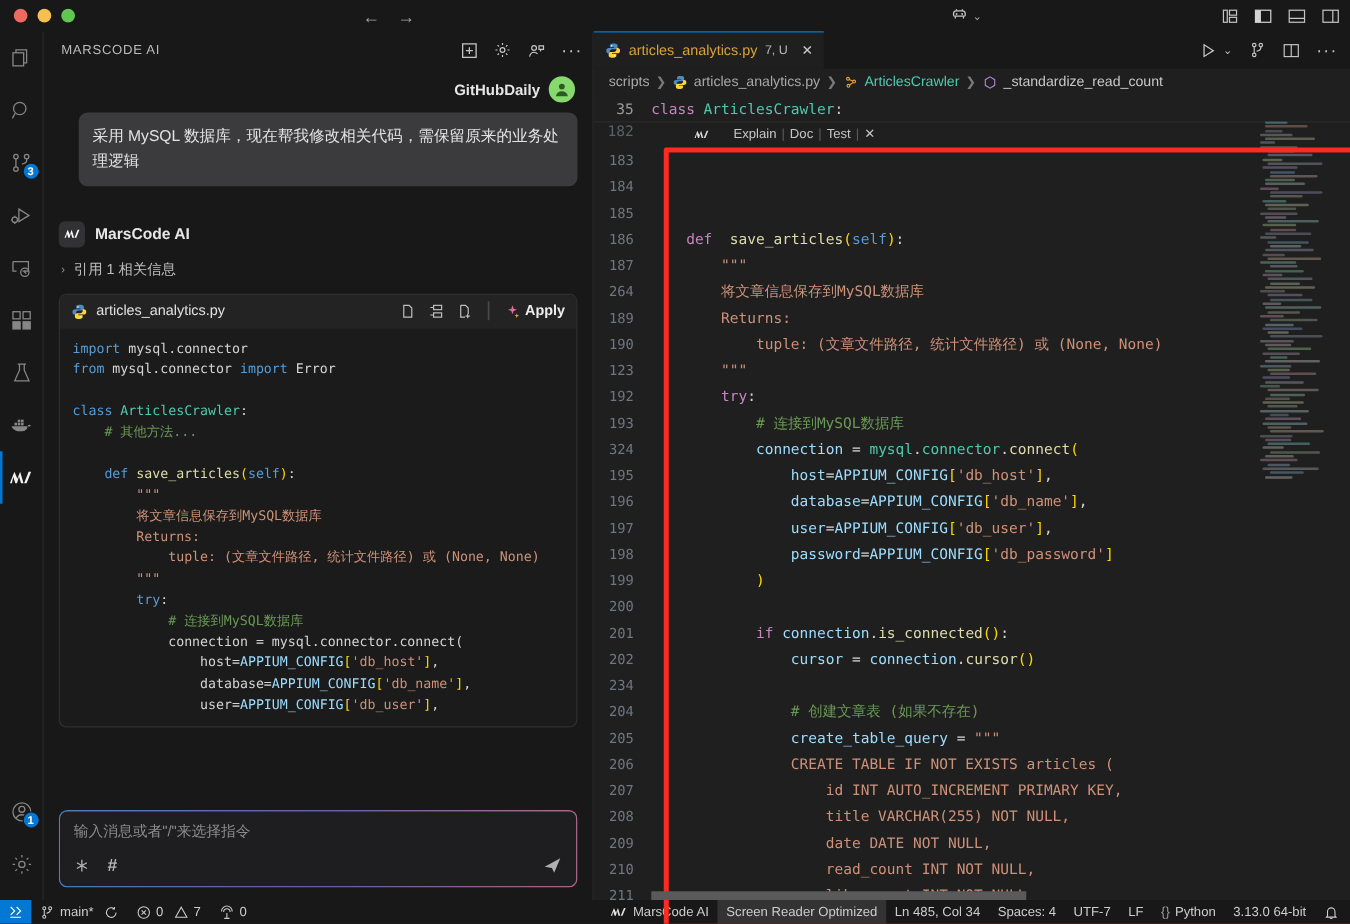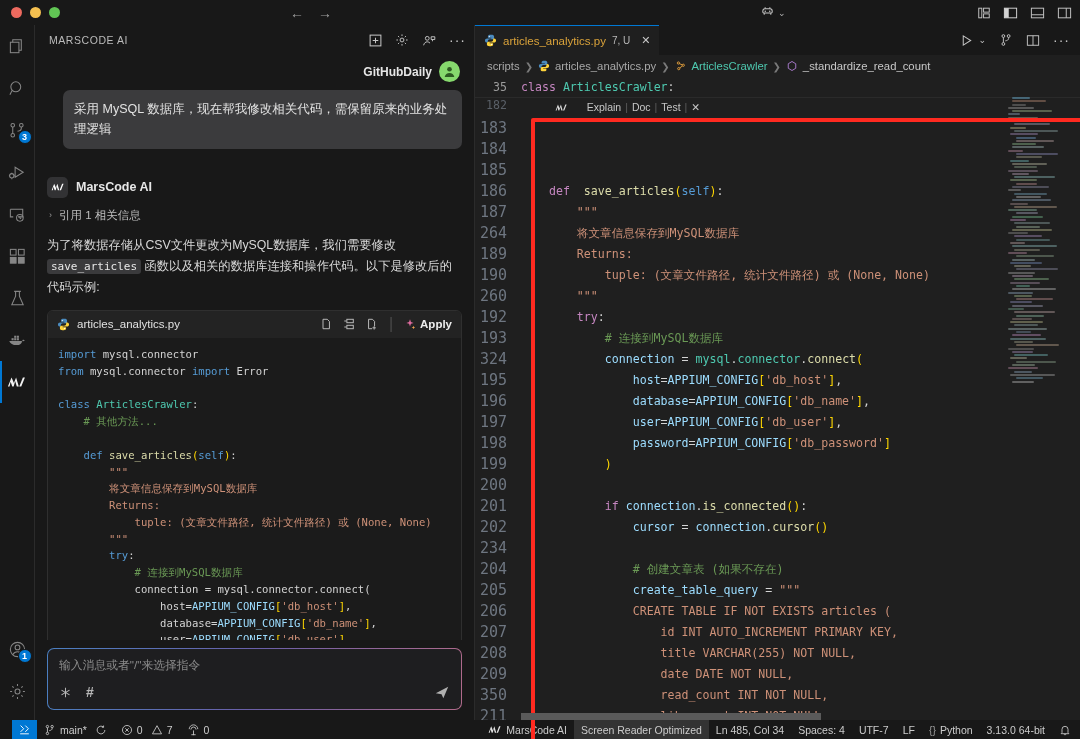--- a/index.html
+++ b/index.html
@@ -161,21 +161,21 @@
   .stickyline {
     height: 20px; flex: 0 0 20px; background: #1f1f1f; display: flex;
     font-family: "DejaVu Sans Mono", monospace; font-size: 11.6px; line-height: 20px;
     box-shadow: 0 1px 0 #2a2a2a;
   }
   .sl-num { width: 46px; text-align: right; padding-right: 14px; color: #9b9b9b; }
 
   .codearea { flex: 1; position: relative; overflow: hidden; display: flex; }
   .gutter {
     width: 46px; flex: 0 0 46px; text-align: right; padding-right: 14px;
-    font-family: "DejaVu Sans Mono", monospace; font-size: 15px; line-height: 21px;
+    font-family: "DejaVu Sans Mono", monospace; font-size: 11px; line-height: 21px;
     color: #6e7681; padding-top: 21px;
   }
   .codetext {
     flex: 1; font-family: "DejaVu Sans Mono", monospace; font-size: 11.6px;
     line-height: 21px; white-space: pre; color: #d4d4d4; padding-top: 21px;
     position: relative;
   }
   .minimap { width: 76px; flex: 0 0 76px; position: relative; overflow: hidden; opacity: .62; }
   .mm-line { height: 2px; margin-bottom: 1.3px; border-radius: 1px; }
 
@@ -206,21 +206,21 @@
   .st { color: #ce9178; }
   .cm { color: #6a9955; }
   .pa { color: #9cdcfe; }
   .op { color: #d4d4d4; }
   .br { color: #ffd700; }
   .doc { color: #ce9178; }
 
   
   .statusbar {
     height: 19px; flex: 0 0 19px; background: #181818; display: flex; align-items: flex-start;
-    font-size: 10.5px; color: #cccccc; padding-left: 12px;
+    font-size: 10.5px; color: #cccccc;
   }
   .sb-remote {
     background: #0078d4; color: #fff; height: 19px; display: flex; align-items: center;
     padding: 0 7px; font-size: 10px;
   }
   .sb-item { display: flex; align-items: center; gap: 4px; padding: 0 7px; height: 19px; }
   .sb-right { margin-left: auto; display: flex; align-items: center; }
   .sb-hl { background: #333333; }
   svg { display: block; }
 </style>
@@ -454,21 +454,20 @@
             </svg>
           </span>
           <span class="ai-name">MarsCode AI</span>
         </div>
 
         <div class="cite">
           <span class="chev">›</span>
           <span>引用 1 相关信息</span>
         </div>
 
-        <div class="ai-text"><span>为了将数据存储从CSV文件更改为MySQL数据库，我们需要修改 </span><span class="inlinecode">save_articles</span><span> 函数以及相关的数据库连接和操作代码。以下是修改后的代码示例:</span></div>
 
         <div class="codecard">
           <div class="cc-head">
             <span>
               <svg width="13" height="13" viewBox="0 0 16 16">
                 <path d="M7.8 1c-2 0-3 .7-3 2.1v1.6h4.3v.7H3.7c-1.4 0-2.5.9-2.5 2.6s1 2.6 2.3 2.6h1.2V9c0-1.4 1.1-2.4 2.5-2.4h3.2c1.2 0 2-.8 2-2V3.1C12.4 1.7 11.2 1 9.3 1z" fill="#4b8bbe"></path>
                 <path d="M8.2 15c2 0 3-.7 3-2.1v-1.6H6.9v-.7h5.4c1.4 0 2.5-.9 2.5-2.6s-1-2.6-2.3-2.6h-1.2V7c0 1.4-1.1 2.4-2.5 2.4H5.6c-1.2 0-2 .8-2 2v1.5C3.6 14.3 4.8 15 6.7 15z" fill="#ffd43b"></path>
                 <circle cx="6.6" cy="3.2" r=".72" fill="#fff"></circle>
                   <circle cx="9.4" cy="12.8" r=".72" fill="#fff"></circle>
               </svg>
@@ -608,40 +607,40 @@
         <div class="gutter" id="gutter">
             <div style="height:0"></div>
             <div>183</div>
             <div>184</div>
             <div>185</div>
             <div>186</div>
             <div>187</div>
             <div>264</div>
             <div>189</div>
             <div>190</div>
-            <div>260</div>
+            <div>123</div>
             <div>192</div>
             <div>193</div>
             <div>324</div>
             <div>195</div>
             <div>196</div>
             <div>197</div>
             <div>198</div>
             <div>199</div>
             <div>200</div>
             <div>201</div>
             <div>202</div>
             <div>234</div>
             <div>204</div>
             <div>205</div>
             <div>206</div>
             <div>207</div>
             <div>208</div>
             <div>209</div>
-            <div>350</div>
+            <div>210</div>
             <div>211</div>
           </div>
         <div class="codetext" id="codetext">
           <div class="codelens">
             <span class="mm">
               <svg width="13" height="9" viewBox="0 0 22 14" fill="#dcdcdc">
                 <path d="M1 12L5 2l2.6 6.2L10 2l3 10h-2.2L9 6.2 7.3 12H5.8L4 6.6 2.8 12z"></path>
                 <path d="M13.5 12L17.5 2h2.2L15.7 12z"></path>
               </svg>
             </span>

